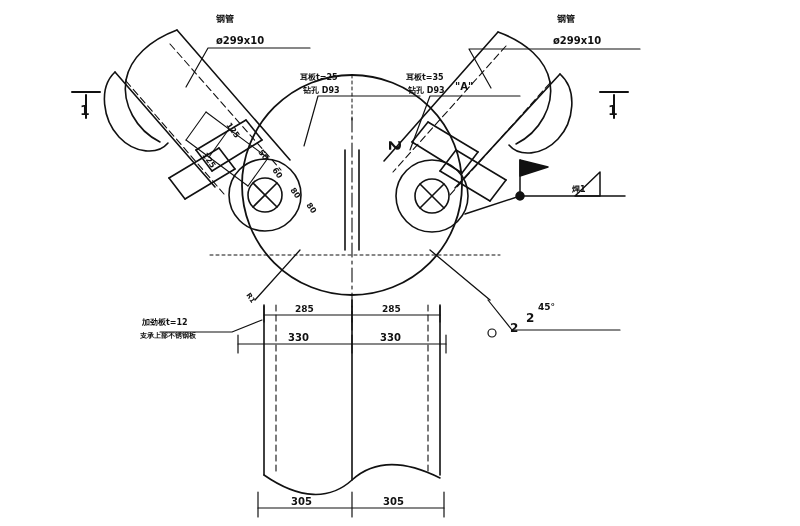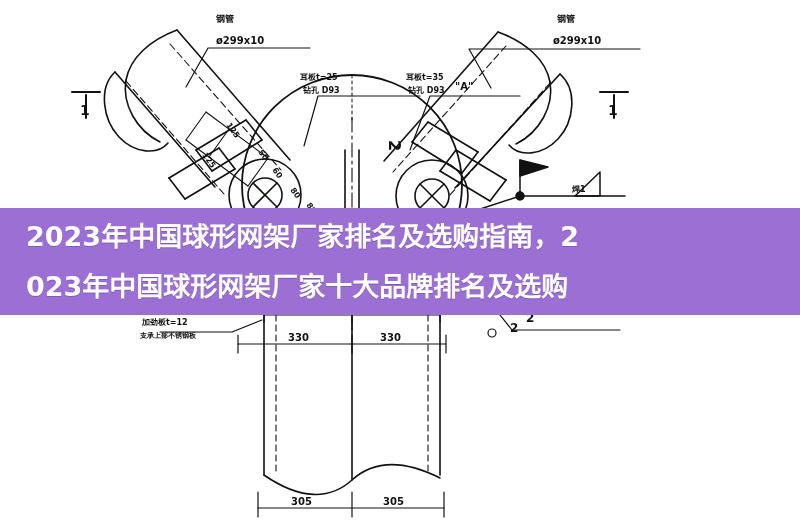--- a/index.html
+++ b/index.html
@@ -247,18 +247,14 @@
         <text x="258" y="152" font-size="8" font-weight="bold" transform="rotate(55 258 152)">50</text>
         <text x="272" y="170" font-size="8" font-weight="bold" transform="rotate(55 272 170)">60</text>
         <text x="290" y="190" font-size="8" font-weight="bold" transform="rotate(55 290 190)">80</text>
         <text x="306" y="205" font-size="8" font-weight="bold" transform="rotate(55 306 205)">80</text>
         <text x="246" y="295" font-size="7" font-weight="bold" transform="rotate(55 246 295)">R1</text>
         <text x="572" y="192" font-size="8" font-weight="bold">焊1</text>
       </g>
     </svg>
   </div>
 
-  <div id="title-overlay">
-    <div class="title-line">2023年中国球形网架厂家排名及选购指南，2</div>
-    <div class="title-line">023年中国球形网架厂家十大品牌排名及选购</div>
-  </div>
 
 </div>
 
 </body></html>

